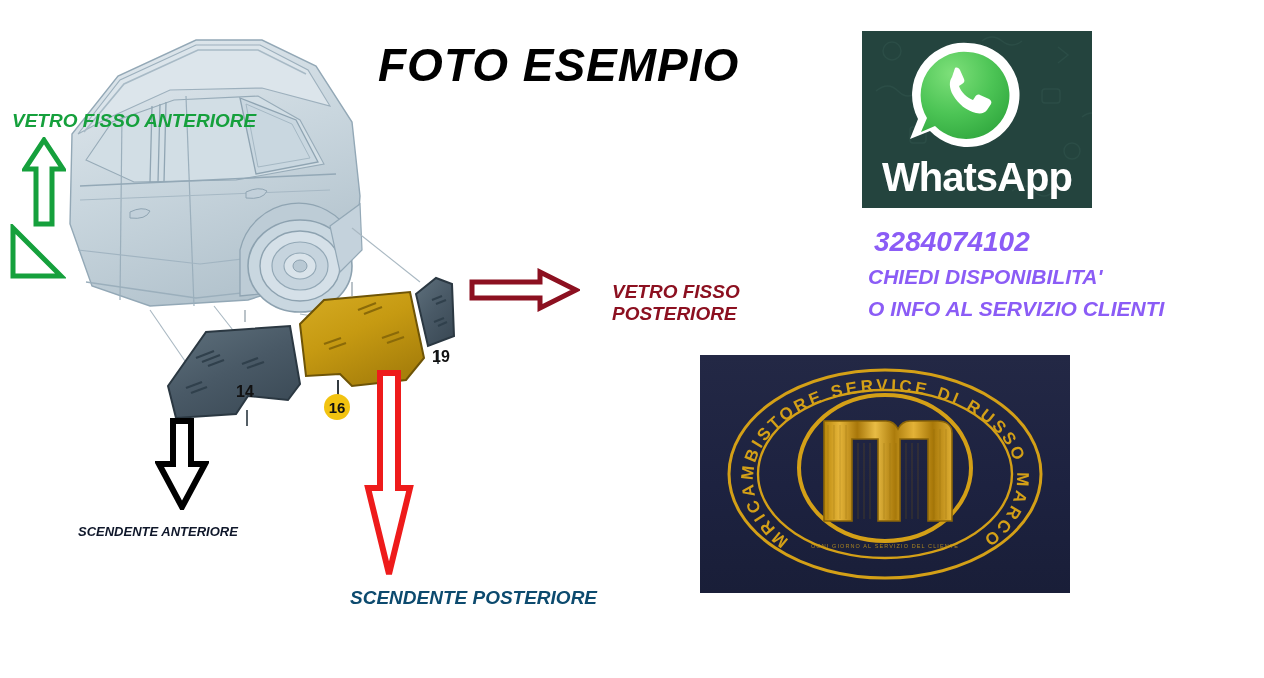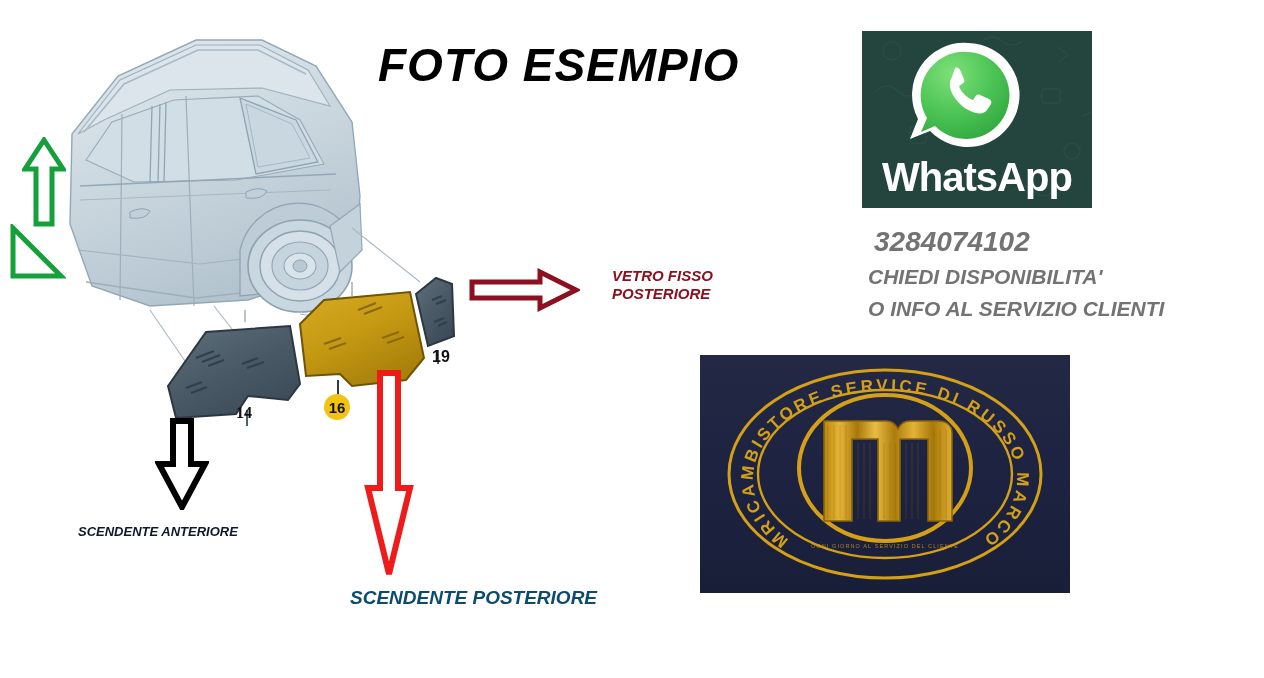--- a/index.html
+++ b/index.html
@@ -36,22 +36,22 @@
     font-style: italic;
     white-space: nowrap;
     line-height: 1.18;
   }
   #label-vetro-fisso-anteriore {
     left: 12px; top: 110px;
     font-size: 19px;
     color: #15A03C;
   }
   #label-vetro-fisso-posteriore {
-    left: 612px; top: 267px;
-    font-size: 15px;
+    left: 612px; top: 281px;
+    font-size: 19px;
     color: #8C1020;
   }
   #label-scendente-anteriore {
     left: 78px; top: 524px;
     font-size: 13px;
     color: #0f172a;
   }
   #label-scendente-posteriore {
     left: 350px; top: 587px;
     font-size: 19px;
@@ -85,42 +85,42 @@
     text-align: center;
     color: #ffffff;
     font-size: 40px;
     font-weight: bold;
     letter-spacing: -1px;
   }
 
   .contact-line {
     font-weight: bold;
     font-style: italic;
-    color: #737373;
+    color: #8b5cf6;
     white-space: nowrap;
   }
   #contact-phone { left: 874px; top: 226px; font-size: 28px; }
   #contact-line1 { left: 868px; top: 265px; font-size: 21px; }
   #contact-line2 { left: 868px; top: 297px; font-size: 21px; }
 
   
   #shop-logo {
     left: 700px; top: 355px;
     width: 370px; height: 238px;
     background: #1E2340;
     overflow: hidden;
   }
 
   
   .partnum {
     font-weight: bold;
     color: #111111;
     font-size: 16px;
   }
-  #partnum-14 { left: 236px; top: 404px; font-family: Liberation Serif, serif; }
+  #partnum-14 { left: 236px; top: 383px; }
   #partnum-17 { left: 379px; top: 397px; }
   #partnum-18 { left: 432px; top: 348px; }
   #partnum-16 {
     left: 324px; top: 394px;
     width: 26px; height: 26px;
     border-radius: 50%;
     background: #F2C310;
     color: #111111;
     font-weight: bold;
     font-size: 15px;
@@ -265,20 +265,21 @@
       <path d="M18 3 L36 3 L36 46 L50 46 L27 89 L4 46 L18 46 Z" fill="#ffffff" stroke="#000000" stroke-width="6" stroke-linejoin="miter"></path>
     </svg>
   </div>
 
   <div class="abs" id="arrow-red-down">
     <svg width="52" height="208" viewBox="0 0 52 208" xmlns="http://www.w3.org/2000/svg">
       <path d="M18 3 L36 3 L36 118 L48 118 L27 204 L6 118 L18 118 Z" fill="#ffffff" stroke="#EE1B1B" stroke-width="6" stroke-linejoin="miter"></path>
     </svg>
   </div>
 
+  <div class="abs callout" id="label-vetro-fisso-anteriore">VETRO FISSO ANTERIORE</div>
 
   <div class="abs callout" id="label-vetro-fisso-posteriore">
     <div>VETRO FISSO</div>
     <div>POSTERIORE</div>
   </div>
 
   <div class="abs callout" id="label-scendente-anteriore">SCENDENTE ANTERIORE</div>
 
   <div class="abs callout" id="label-scendente-posteriore">SCENDENTE POSTERIORE</div>
 

